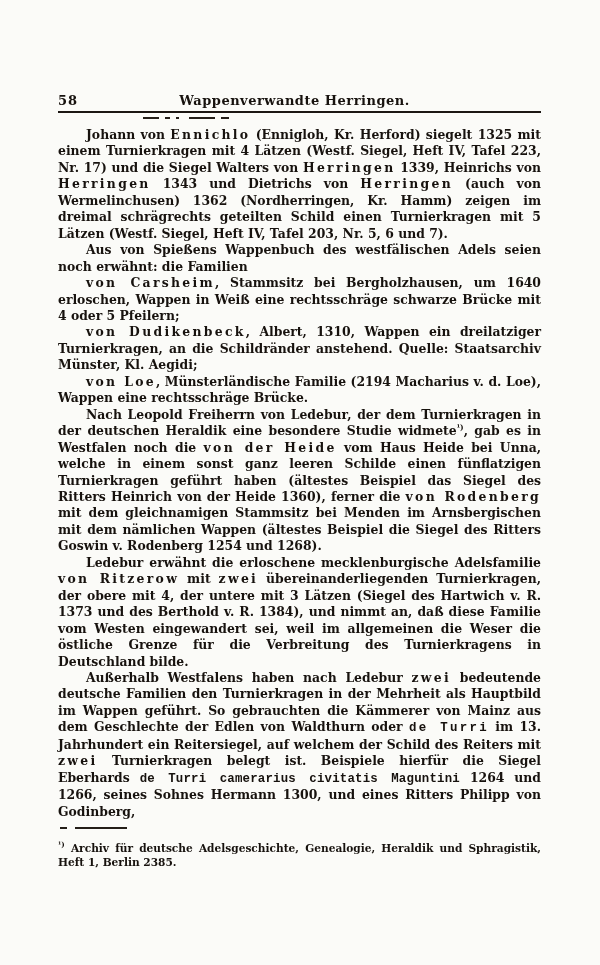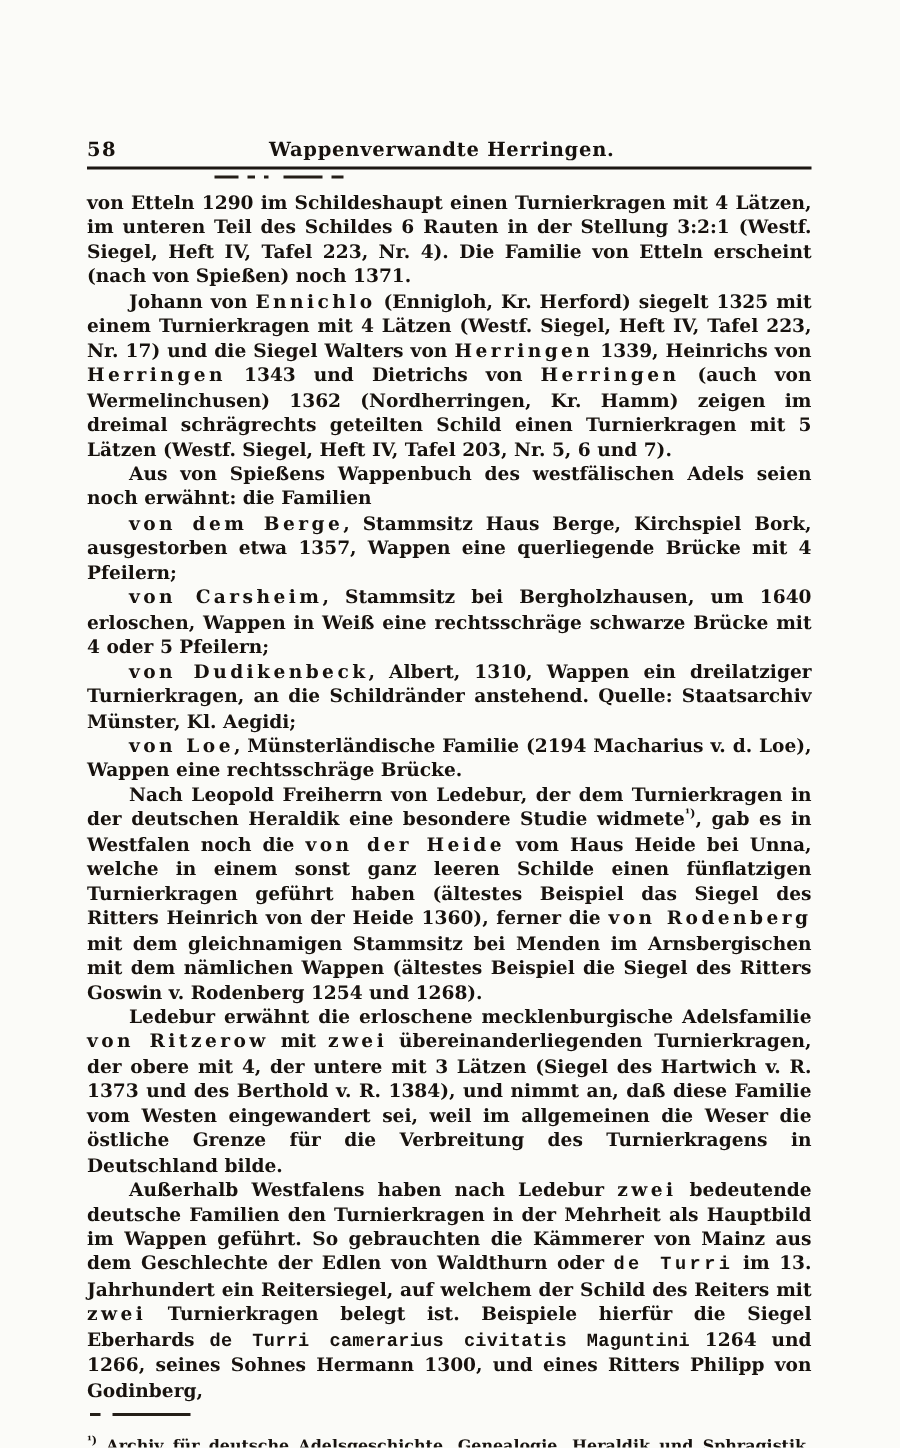--- a/index.html
+++ b/index.html
@@ -132,24 +132,22 @@
 <div class="page">
   <div class="text-column">
 
     <div class="running-head">
       <span class="page-number">58</span>
       <span class="running-title">Wappenverwandte Herringen.</span>
       <span class="artifact-dashes"><i></i><i></i><i></i><i></i><i></i></span>
     </div>
 
     <div class="body-text">
-        <p class="para"><span class="seg">von Etteln 1290 im Schildeshaupt einen Turnierkragen mit 4 Lätzen, im unteren Teil des Schildes 6 Rauten in der Stellung 3:2:1 (Westf. Siegel, Heft IV, Tafel 223, Nr. 4).  Die Familie von Etteln erscheint (nach von Spießen) noch 1371.</span></p>
         <p class="para indent"><span class="seg">Johann von </span><span class="seg sperr">Ennichlo</span><span class="seg"> (Ennigloh, Kr. Herford) siegelt 1325 mit einem Turnierkragen mit 4 Lätzen (Westf. Siegel, Heft IV, Tafel 223, Nr. 17) und die Siegel Walters von </span><span class="seg sperr">Herringen</span><span class="seg"> 1339, Heinrichs von </span><span class="seg sperr">Herringen</span><span class="seg"> 1343 und Dietrichs von </span><span class="seg sperr">Herringen</span><span class="seg"> (auch von Wermelinchusen) 1362 (Nordherringen, Kr. Hamm) zeigen im dreimal schrägrechts geteilten Schild einen Turnierkragen mit 5 Lätzen (Westf. Siegel, Heft IV, Tafel 203, Nr. 5, 6 und 7).</span></p>
         <p class="para indent"><span class="seg">Aus von Spießens Wappenbuch des westfälischen Adels seien noch erwähnt: die Familien</span></p>
-        <p class="para indent"><span class="seg sperr">von dem Berge</span><span class="seg">, Stammsitz Haus Berge, Kirchspiel Bork, ausgestorben etwa 1357, Wappen eine querliegende Brücke mit 4 Pfeilern;</span></p>
         <p class="para indent"><span class="seg sperr">von Carsheim</span><span class="seg">, Stammsitz bei Bergholzhausen, um 1640 erloschen, Wappen in Weiß eine rechtsschräge schwarze Brücke mit 4 oder 5 Pfeilern;</span></p>
         <p class="para indent"><span class="seg sperr">von Dudikenbeck</span><span class="seg">, Albert, 1310, Wappen ein dreilatziger Turnierkragen, an die Schildränder anstehend.  Quelle: Staatsarchiv Münster, Kl. Aegidi;</span></p>
         <p class="para indent"><span class="seg sperr">von Loe</span><span class="seg">, Münsterländische Familie (2194 Macharius v. d. Loe), Wappen eine rechtsschräge Brücke.</span></p>
         <p class="para indent"><span class="seg">Nach Leopold Freiherrn von Ledebur, der dem Turnierkragen in der deutschen Heraldik eine besondere Studie widmete</span><span class="seg sup">¹)</span><span class="seg">, gab es in Westfalen noch die </span><span class="seg sperr">von der Heide</span><span class="seg"> vom Haus Heide bei Unna, welche in einem sonst ganz leeren Schilde einen fünflatzigen Turnierkragen geführt haben (ältestes Beispiel das Siegel des Ritters Heinrich von der Heide 1360), ferner die </span><span class="seg sperr">von Rodenberg</span><span class="seg"> mit dem gleichnamigen Stammsitz bei Menden im Arnsbergischen mit dem nämlichen Wappen (ältestes Beispiel die Siegel des Ritters Goswin v. Rodenberg 1254 und 1268).</span></p>
         <p class="para indent"><span class="seg">Ledebur erwähnt die erloschene mecklenburgische Adelsfamilie </span><span class="seg sperr">von Ritzerow</span><span class="seg"> mit </span><span class="seg sperr">zwei</span><span class="seg"> übereinanderliegenden Turnierkragen, der obere mit 4, der untere mit 3 Lätzen (Siegel des Hartwich v. R. 1373 und des Berthold v. R. 1384), und nimmt an, daß diese Familie vom Westen eingewandert sei, weil im allgemeinen die Weser die östliche Grenze für die Verbreitung des Turnierkragens in Deutschland bilde.</span></p>
         <p class="para indent"><span class="seg">Außerhalb Westfalens haben nach Ledebur </span><span class="seg sperr">zwei</span><span class="seg"> bedeutende deutsche Familien den Turnierkragen in der Mehrheit als Hauptbild im Wappen geführt. So gebrauchten die Kämmerer von Mainz aus dem Geschlechte der Edlen von Waldthurn oder </span><span class="seg latin sperr">de Turri</span><span class="seg"> im 13. Jahrhundert ein Reitersiegel, auf welchem der Schild des Reiters mit </span><span class="seg sperr">zwei</span><span class="seg"> Turnierkragen belegt ist.  Beispiele hierfür die Siegel Eberhards </span><span class="seg latin">de Turri camerarius civitatis Maguntini</span><span class="seg"> 1264 und 1266, seines Sohnes Hermann 1300, und eines Ritters Philipp von Godinberg,</span></p>
       </div>
 
     <div class="footnote-separator"><i></i><i></i></div>
 

